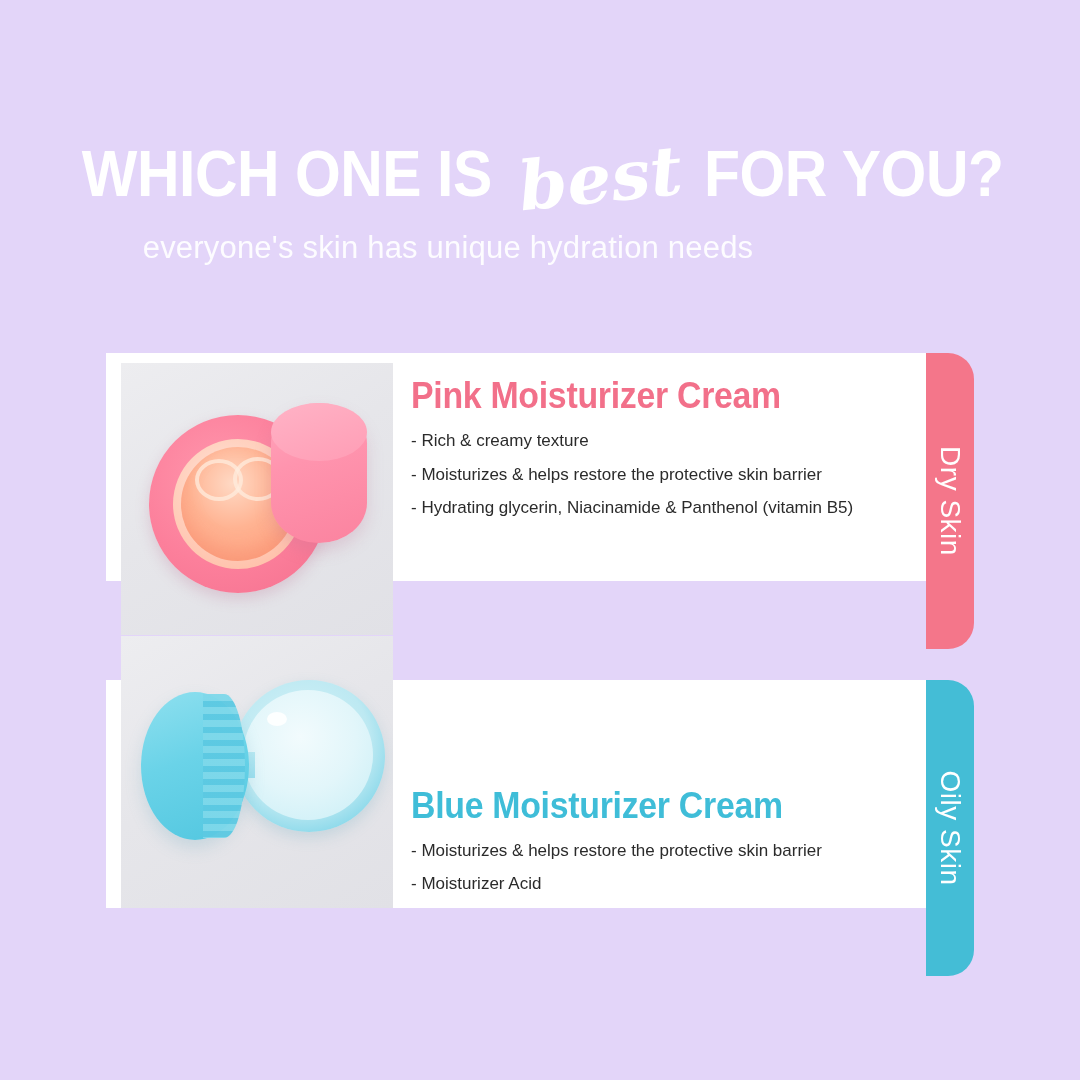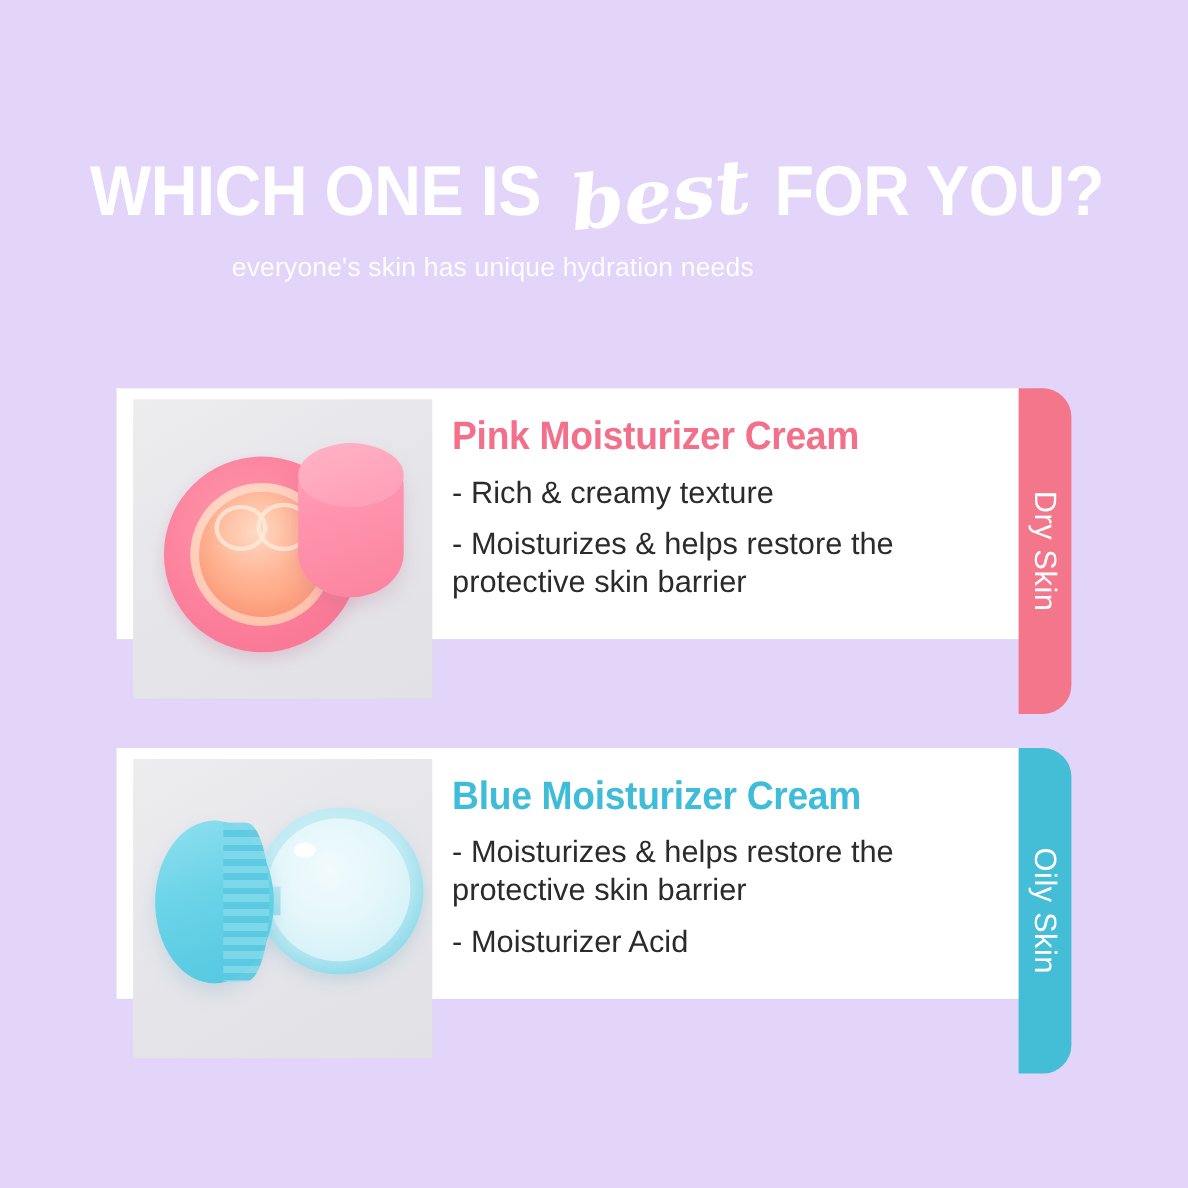--- a/index.html
+++ b/index.html
@@ -54,37 +54,37 @@
     padding: 0 6px;
     transform: rotate(-6deg) scaleX(1.02);
   }
   .subtitle {
     position: absolute;
     top: 230px;
     left: 0;
     width: 896px;
     text-align: center;
     color: #fdfcff;
-    font-size: 24px;
+    font-size: 31px;
     font-weight: 400;
     letter-spacing: 0.2px;
   }
 
   
   .card {
     position: absolute;
     left: 106px;
     width: 826px;
     height: 228px;
     background: #ffffff;
     display: flex;
     flex-direction: row;
   }
   #card-pink  { top: 353px; }
-  #card-blue  { top: 680px; }
+  #card-blue  { top: 680px; align-items: flex-end; }
 
   .photo {
     width: 272px;
     height: 272px;
     margin: 10px 0 0 15px;
     flex: 0 0 272px;
     position: relative;
     overflow: hidden;
     background: linear-gradient(150deg, #ededf0 0%, #e6e6ea 45%, #e1e1e6 100%);
   }
@@ -207,21 +207,21 @@
   #card-pink .card-title { color: #f2708a; }
   #card-blue .card-title { color: #3fbdd8; }
 
   .bullets {
     list-style: none;
     margin: 0;
     padding: 0;
   }
   .bullets li {
     color: #2b2b2b;
-    font-size: 28px;
+    font-size: 17px;
     line-height: 1.22;
     margin-bottom: 13px;
     max-width: 475px;
   }
 
   
   .tab {
     position: absolute;
     width: 48px;
     left: 926px;
@@ -269,20 +269,21 @@
     <div class="pk-swirl s1"></div>
     <div class="pk-swirl s2"></div>
     <div class="pk-lid"></div>
     <div class="pk-lid-top"></div>
   </div>
   <div class="card-body">
     <div class="card-title">Pink Moisturizer Cream</div>
     <ul class="bullets">
       <li>- Rich &amp; creamy texture</li>
       <li>- Moisturizes &amp; helps restore the protective skin barrier</li>
+      <li>- Hydrating glycerin, Niacinamide &amp; Panthenol (vitamin B5)</li>
     </ul>
   </div>
 </div>
 <div class="tab" id="tab-dry">
   <span class="tab-label">Dry Skin</span>
 </div>
 
 <div class="card" id="card-blue">
   <div class="photo">
     <div class="bl-jar"></div>

